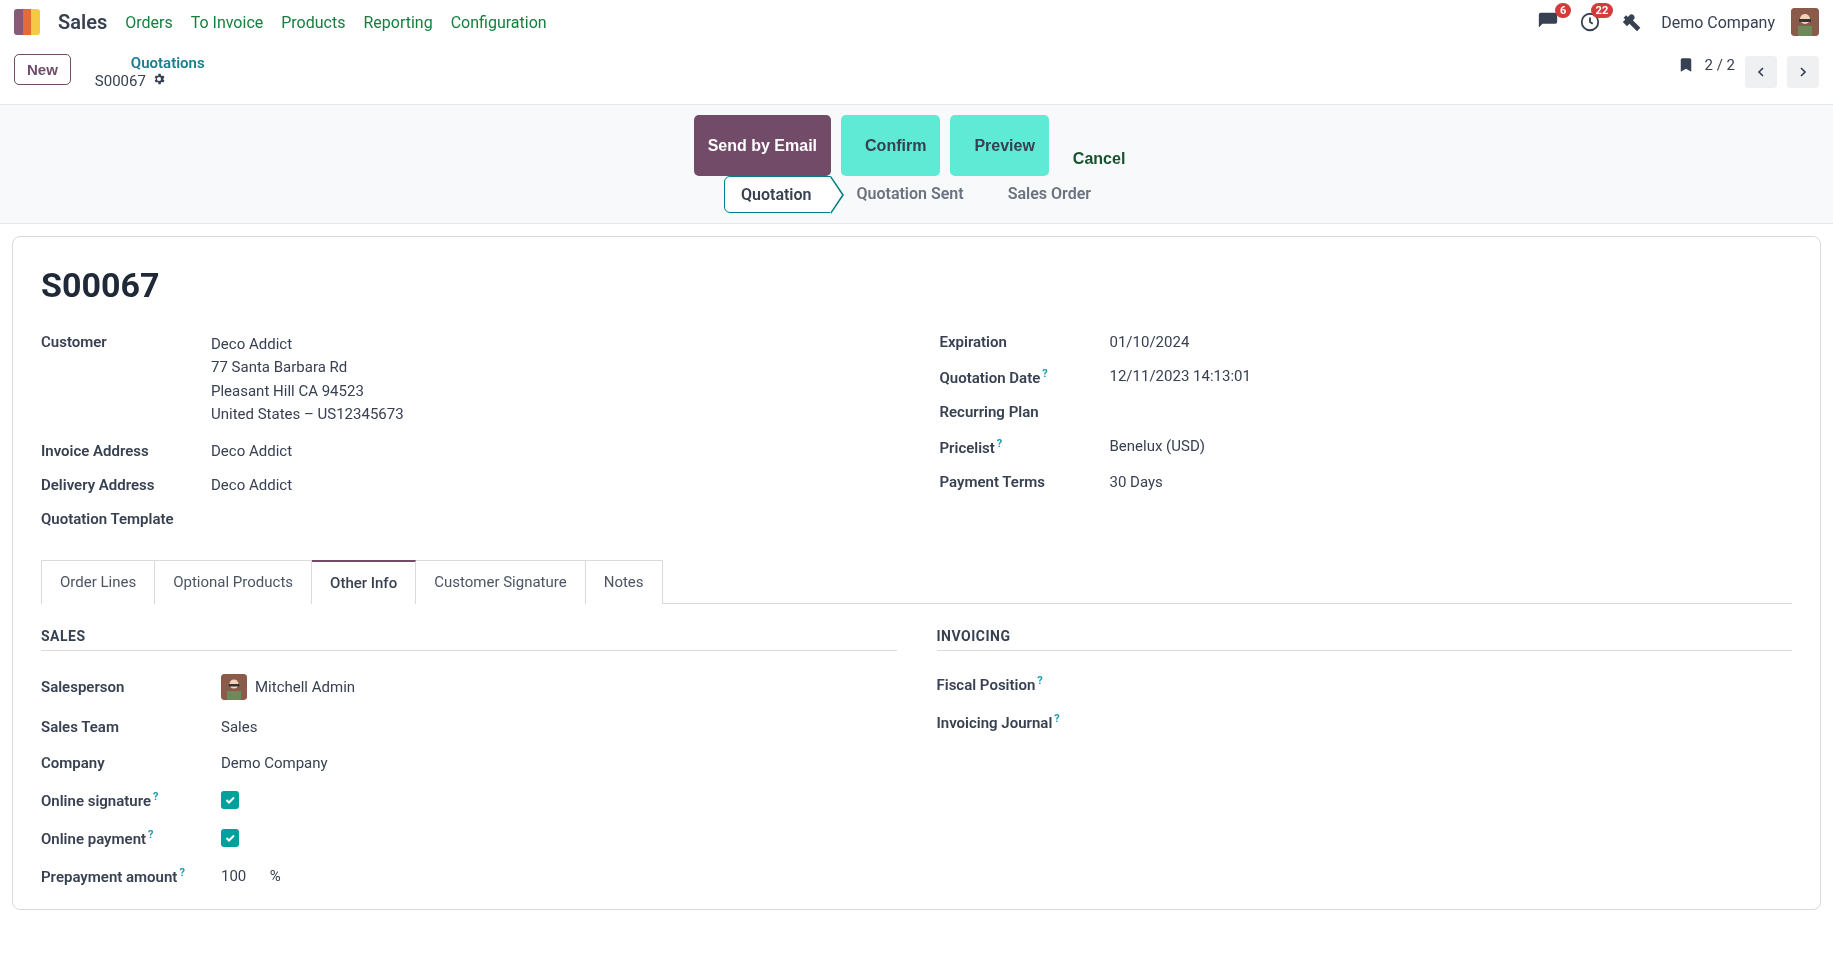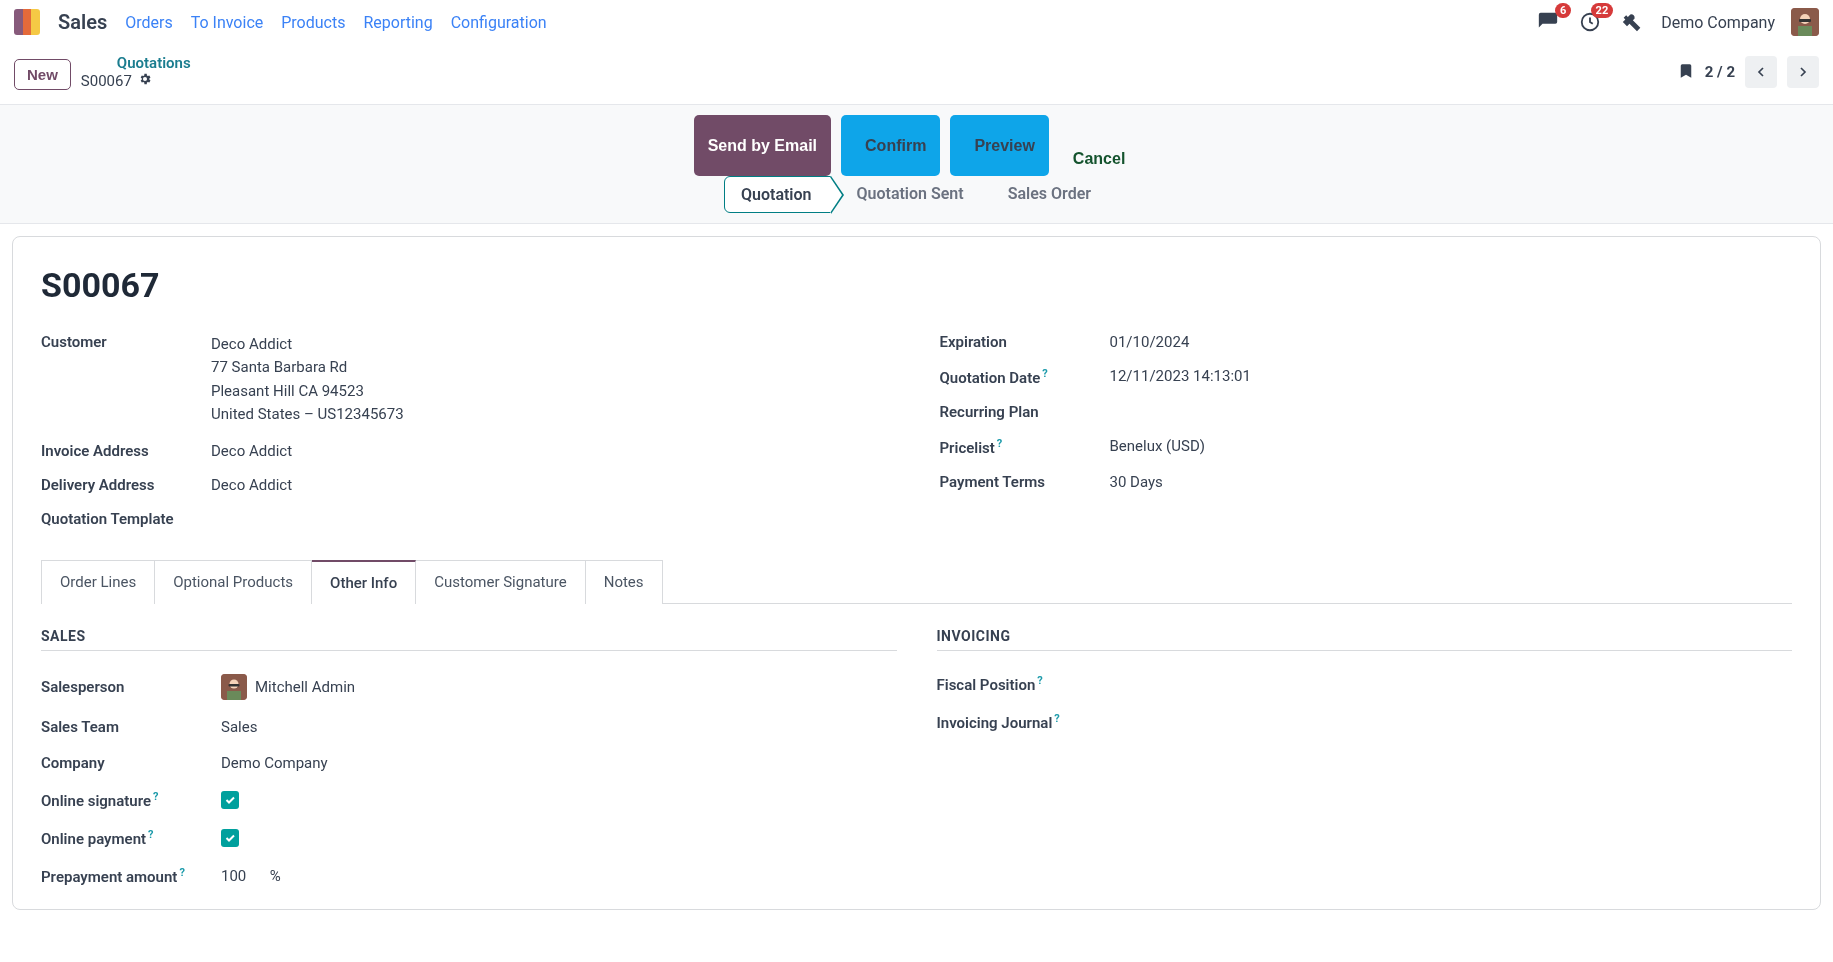--- a/index.html
+++ b/index.html
@@ -7,45 +7,45 @@
 
   
   .topnav { display: flex; align-items: center; justify-content: space-between; padding: 6px 14px; height: 44px; }
   .topnav-left { display: flex; align-items: center; gap: 18px; }
   .logo {
     width: 26px; height: 26px; display: inline-block;
     background: linear-gradient(90deg, #875A7B 0 33%, #e46a3a 33% 66%, #f5c945 66% 100%);
     border-radius: 3px;
   }
   .app-title { font-size: 20px; font-weight: 600; color: #374151; }
-  .nav-link { font-size: 16px; color: #3b82f6; cursor: pointer; }
+  .nav-link { font-size: 16px; color: #15803d; cursor: pointer; }
   .topnav-right { display: flex; align-items: center; gap: 16px; }
   .icon-btn { position: relative; display: inline-flex; align-items: center; justify-content: center; width: 26px; height: 26px; cursor: pointer; }
   .badge { position: absolute; top: -6px; right: -10px; background: #d63a3a; color: #fff; font-size: 11px; font-weight: 700; border-radius: 10px; padding: 1px 5px; line-height: 1.2; }
   .company-name { font-size: 16px; color: #374151; }
   .avatar { width: 28px; height: 28px; border-radius: 4px; background: #b77; display: inline-flex; align-items: center; justify-content: center; overflow: hidden; }
   .avatar svg { width: 28px; height: 28px; }
 
   
   .control { display: flex; align-items: center; justify-content: space-between; padding: 10px 14px 14px; }
-  .control-left { display: flex; align-items: flex-end; gap: 10px; }
+  .control-left { display: flex; align-items: flex-start; gap: 24px; }
   .btn-new { border: 1.5px solid #714B67; color: #714B67; background: #fff; font-weight: 700; padding: 6px 12px; border-radius: 5px; font-size: 15px; cursor: pointer; }
   .breadcrumb { display: flex; flex-direction: column; line-height: 1.2; }
   .breadcrumb a { color: #1b7d8f; font-weight: 600; font-size: 15px; text-decoration: none; margin-left: 36px; }
   .breadcrumb-cur { display: flex; align-items: center; gap: 6px; font-size: 15px; color: #374151; }
-  .control-right { display: flex; align-items: center; gap: 10px; font-weight: bold; }
+  .control-right { display: flex; gap: 10px; }
   .pager { font-size: 15px; color: #374151; }
   .pager-btn { width: 32px; height: 32px; border: none; background: #eef0f2; border-radius: 4px; display: inline-flex; align-items: center; justify-content: center; cursor: pointer; color: #374151; }
 
   
   .actionbar { display: flex; align-items: center; justify-content: space-between; padding: 10px 14px; background: #f8f9fa; border-top: 1px solid #e5e7eb; border-bottom: 1px solid #e5e7eb; flex-direction: column; }
   .actions-left { display: flex; gap: 10px; }
   .btn { border: none; border-radius: 5px; padding: 8px 14px; font-size: 16px; font-weight: 600; cursor: pointer; }
   .btn-primary { background: #714B67; color: #fff; }
-  .btn-light { background: #0ea5e9; color: #374151; padding-left: 24px; }
+  .btn-light { background: #5eead4; color: #374151; padding-left: 24px; }
   .btn-ghost { background: transparent; color: #14532d; margin-top: 27px; }
   .statusbar { display: flex; align-items: flex-start; }
   .status-step { position: relative; padding: 8px 18px 8px 26px; font-size: 16px; font-weight: 600; color: #6b7280; }
   .status-step.first { padding-left: 16px; }
   .status-step.active { background: #fff; border: 1px solid #017e84; border-radius: 6px 0 0 6px; color: #374151; }
   .status-step.active::after {
     content: ''; position: absolute; right: -12px; top: 50%; transform: translateY(-50%);
     width: 0; height: 0; border-top: 18px solid transparent; border-bottom: 18px solid transparent; border-left: 12px solid #fff;
   }
   .status-step.active::before {

